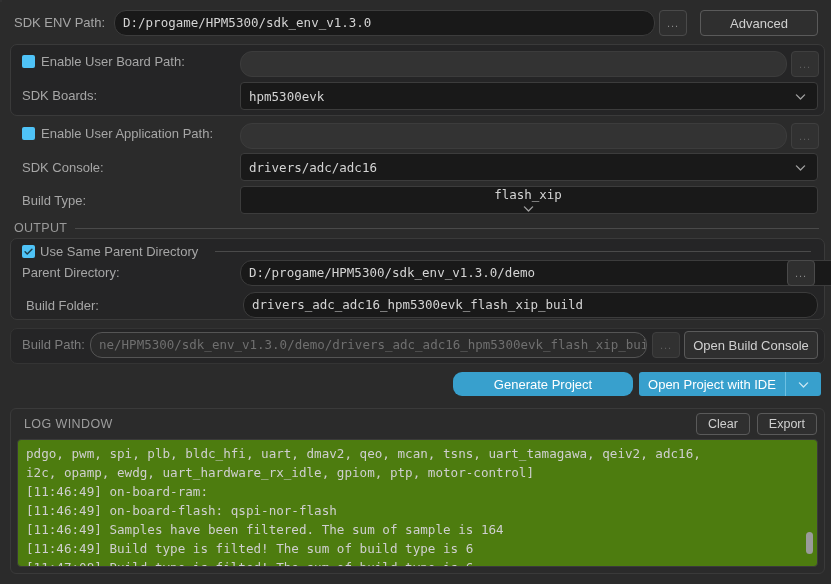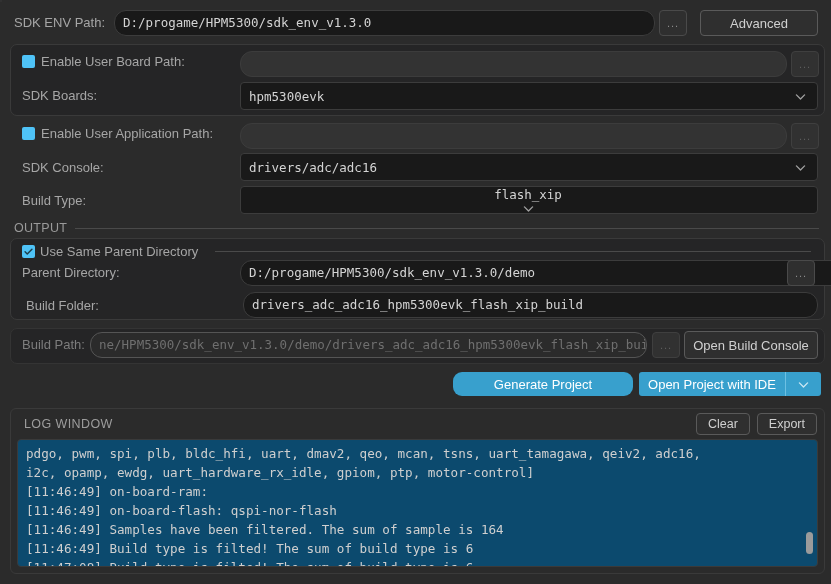--- a/index.html
+++ b/index.html
@@ -243,21 +243,21 @@
     color:#d0d0d0;
     font-size:12.5px;
     height:22px;
     padding:0 11px;
     display:flex; align-items:center; justify-content:center;
     cursor:pointer;
     box-sizing:border-box;
   }
   #log-body {
     position:absolute; left:6px; top:30px; right:6px; bottom:6px;
-    background:#0c4a6e;
+    background:#4d7c0f;
     border:1px solid #3a3a3a;
     border-radius:4px;
     box-sizing:border-box;
     overflow:hidden;
     padding:4px 0 0 8px;
   }
   .logline {
     font-family: "DejaVu Sans Mono", monospace;
     font-size: 12.6px;
     line-height: 19px;

